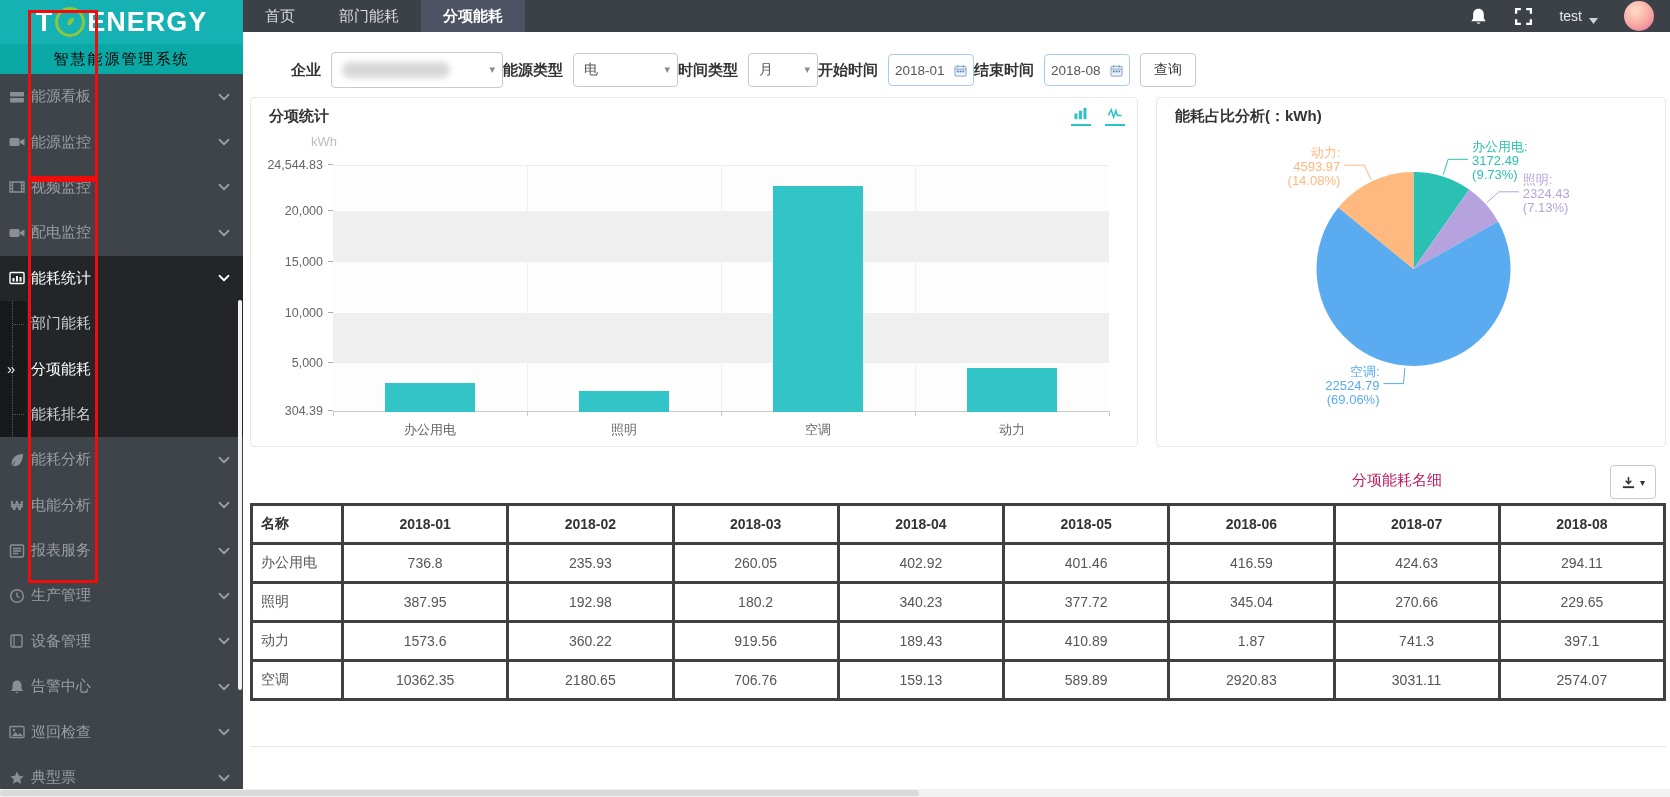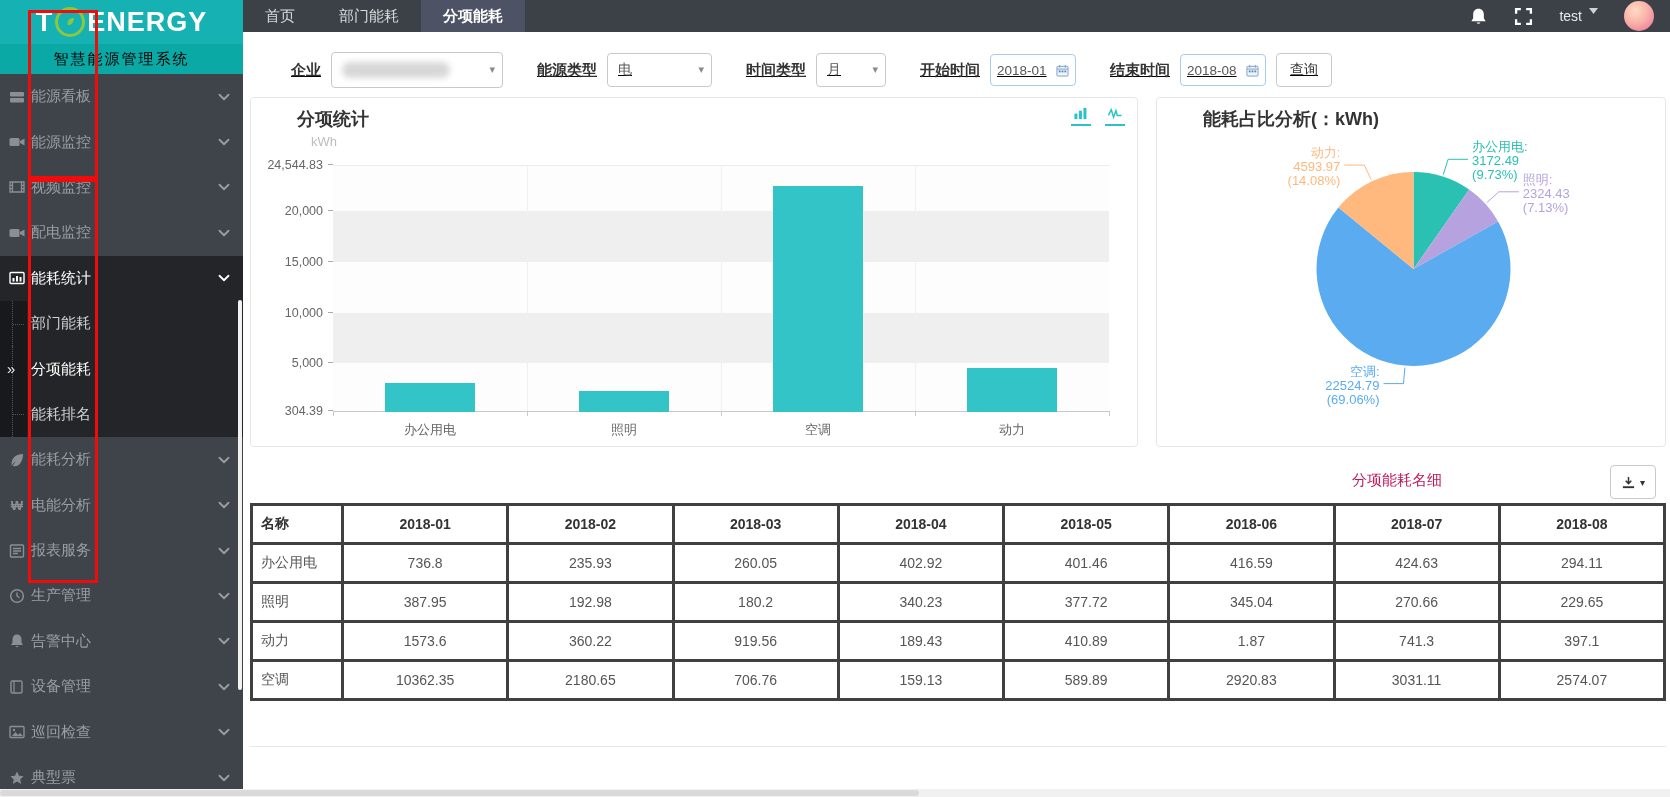--- a/index.html
+++ b/index.html
@@ -35,50 +35,50 @@
   .red-box.b2{top:179px;height:404px;}
   .sb-scroll{position:absolute;right:1px;top:300px;width:4px;height:390px;background:#f3f3f3;border-radius:2px;z-index:7;}
   
   .topbar{position:absolute;left:243px;top:0;right:0;height:32px;background:#3c4147;display:flex;align-items:stretch;}
   .tabs{display:flex;align-items:stretch;}
   .tab{display:flex;align-items:center;padding:0 22px;color:#d9dbde;font-size:15px;cursor:pointer;}
   .tab.active{background:#4d5364;color:#fff;font-weight:bold;}
   .top-right{margin-left:auto;display:flex;align-items:center;gap:26px;padding-right:16px;}
   .tr-icon{width:19px;height:19px;color:#fff;cursor:pointer;}
   .tr-icon svg{width:19px;height:19px;display:block;}
-  .user{display:flex;align-items:flex-start;gap:7px;color:#e6e8eb;font-size:14px;cursor:pointer;}
+  .user{display:flex;align-items:flex-end;gap:7px;color:#e6e8eb;font-size:14px;cursor:pointer;}
   .user svg{width:9px;height:6px;display:block;}
   .avatar{width:30px;height:30px;border-radius:50%;cursor:pointer;
      background:radial-gradient(circle at 38% 32%,#ffdcc4 0%,#f9b2a8 45%,#ef8ca0 75%,#e98a70 100%);}
   
   .filterbar{position:absolute;left:243px;top:44px;right:0;height:52px;background:#fff;
-     display:flex;align-items:center;padding-left:48px;font-size:15px;box-sizing:border-box;text-decoration:underline;}
+     display:flex;align-items:center;padding-left:48px;font-size:15px;box-sizing:border-box;}
   .flabel{font-weight:bold;color:#333;white-space:nowrap;}
-  .ml{margin-left:34px;}
+  .ml{}
   .sel{height:34px;margin-left:10px;border:1px solid #c9c9c9;border-radius:4px;background:#fff;
      display:flex;align-items:center;padding:0 22px 0 10px;position:relative;color:#555;font-size:14px;
      box-sizing:border-box;cursor:pointer;}
   .sel::after{content:"▾";position:absolute;right:7px;top:50%;transform:translateY(-54%);color:#8a8a8a;font-size:11px;}
   .sel.company{width:172px;height:36px;}
   .blur-blob{width:108px;height:16px;background:#d7d7d7;border-radius:8px;filter:blur(3px);}
   .sel.energy{width:105px;}
   .sel.time{width:70px;}
   .date{height:32px;width:86px;margin-left:10px;border:1px solid #a9cdec;border-radius:4px;background:#fff;
      display:flex;align-items:center;justify-content:space-between;padding:0 6px;color:#555;
      font-size:13.5px;box-sizing:border-box;cursor:text;}
   .date svg{width:13px;height:13px;display:block;}
   .btn-query{height:34px;margin-left:10px;border:1px solid #c9c9c9;border-radius:4px;background:#fff;
      padding:0 13px;color:#333;font-size:14px;cursor:pointer;}
   
   .content{position:absolute;left:243px;top:96px;right:0;bottom:0;background:#fff;overflow:hidden;}
   .cards{display:flex;gap:18px;margin:1px 4px 0 7px;height:350px;}
   .card{border:1px solid #e7e7e7;border-radius:4px;position:relative;background:#fff;box-sizing:border-box;}
   .card.barcard{width:888px;}
   .card.piecard{flex:1;}
-  .card-title{position:absolute;left:18px;top:9px;font-size:18px;font-weight:bold;color:#333;margin-left:28px;}
+  .card-title{position:absolute;left:18px;top:9px;font-size:15px;font-weight:bold;color:#333;}
   .chart-toggles{position:absolute;right:12px;top:8px;display:flex;gap:14px;}
   .toggle{width:20px;height:15px;padding-bottom:3px;border-bottom:2px solid #2cc3c6;cursor:pointer;}
   .toggle svg{width:20px;height:15px;display:block;}
   .kwh-unit{position:absolute;left:60px;top:36px;color:#bdbdbd;font-size:13px;}
   .plot-area{position:absolute;left:82px;right:28px;top:67px;bottom:34px;}
   .plot{position:absolute;left:0;right:0;top:0;bottom:0;border-bottom:1px solid #c9c9c9;}
   .band{position:absolute;left:0;right:0;}
   .vline{position:absolute;top:0;bottom:0;width:1px;background:#f0f0f0;}
   .topline{position:absolute;top:0;left:0;right:0;height:1px;background:#ececec;}
   .xtickmark{position:absolute;top:100%;width:1px;height:5px;background:#c9c9c9;}
@@ -260,39 +260,39 @@
           <span class="nav-label">生产管理</span>
           <span class="nav-caret">
             <svg viewBox="0 0 16 16" fill="currentColor">
               <path d="M2 5l6 6 6-6" fill="none" stroke="currentColor" stroke-width="2.4" stroke-linecap="round" stroke-linejoin="round"></path>
             </svg>
           </span>
         </div>
         <div class="nav-item">
           <span class="nav-icon">
             <svg viewBox="0 0 16 16" fill="currentColor">
+              <rect x="2" y="2" width="11" height="12" rx="1.5" fill="none" stroke="currentColor" stroke-width="1.4"></rect>
+              <path d="M5 2v12" stroke="currentColor" stroke-width="1.2"></path>
+            </svg>
+          </span>
+          <span class="nav-label">设备管理</span>
+          <span class="nav-caret">
+            <svg viewBox="0 0 16 16" fill="currentColor">
+              <path d="M2 5l6 6 6-6" fill="none" stroke="currentColor" stroke-width="2.4" stroke-linecap="round" stroke-linejoin="round"></path>
+            </svg>
+          </span>
+        </div>
+        <div class="nav-item">
+          <span class="nav-icon">
+            <svg viewBox="0 0 16 16" fill="currentColor">
               <path d="M8 1.5c-3 0-4.5 2-4.5 5v3L2 12h12l-1.5-2.5v-3c0-3-1.5-5-4.5-5z"></path>
               <path d="M6.4 13a1.7 1.7 0 0 0 3.2 0z"></path>
             </svg>
           </span>
           <span class="nav-label">告警中心</span>
-          <span class="nav-caret">
-            <svg viewBox="0 0 16 16" fill="currentColor">
-              <path d="M2 5l6 6 6-6" fill="none" stroke="currentColor" stroke-width="2.4" stroke-linecap="round" stroke-linejoin="round"></path>
-            </svg>
-          </span>
-        </div>
-        <div class="nav-item">
-          <span class="nav-icon">
-            <svg viewBox="0 0 16 16" fill="currentColor">
-              <rect x="2" y="2" width="11" height="12" rx="1.5" fill="none" stroke="currentColor" stroke-width="1.4"></rect>
-              <path d="M5 2v12" stroke="currentColor" stroke-width="1.2"></path>
-            </svg>
-          </span>
-          <span class="nav-label">设备管理</span>
           <span class="nav-caret">
             <svg viewBox="0 0 16 16" fill="currentColor">
               <path d="M2 5l6 6 6-6" fill="none" stroke="currentColor" stroke-width="2.4" stroke-linecap="round" stroke-linejoin="round"></path>
             </svg>
           </span>
         </div>
         <div class="nav-item">
           <span class="nav-icon">
             <svg viewBox="0 0 16 16" fill="currentColor">
               <rect x="1" y="2.5" width="14" height="11" rx="1" fill="none" stroke="currentColor" stroke-width="1.4"></rect>

